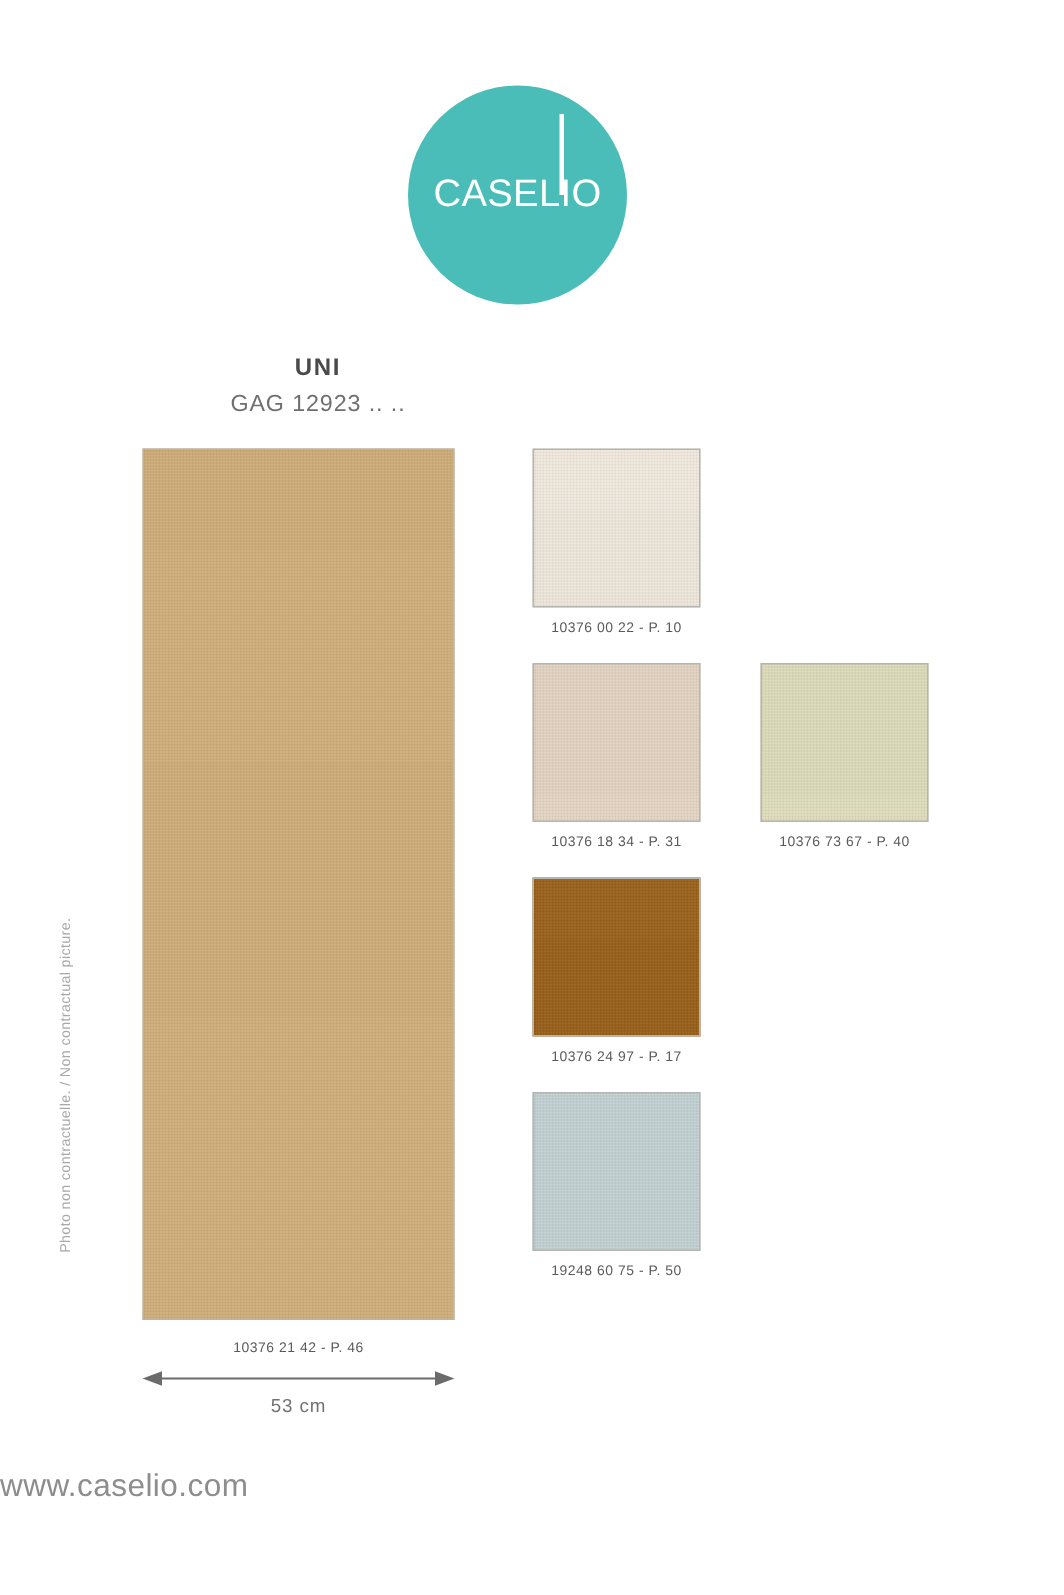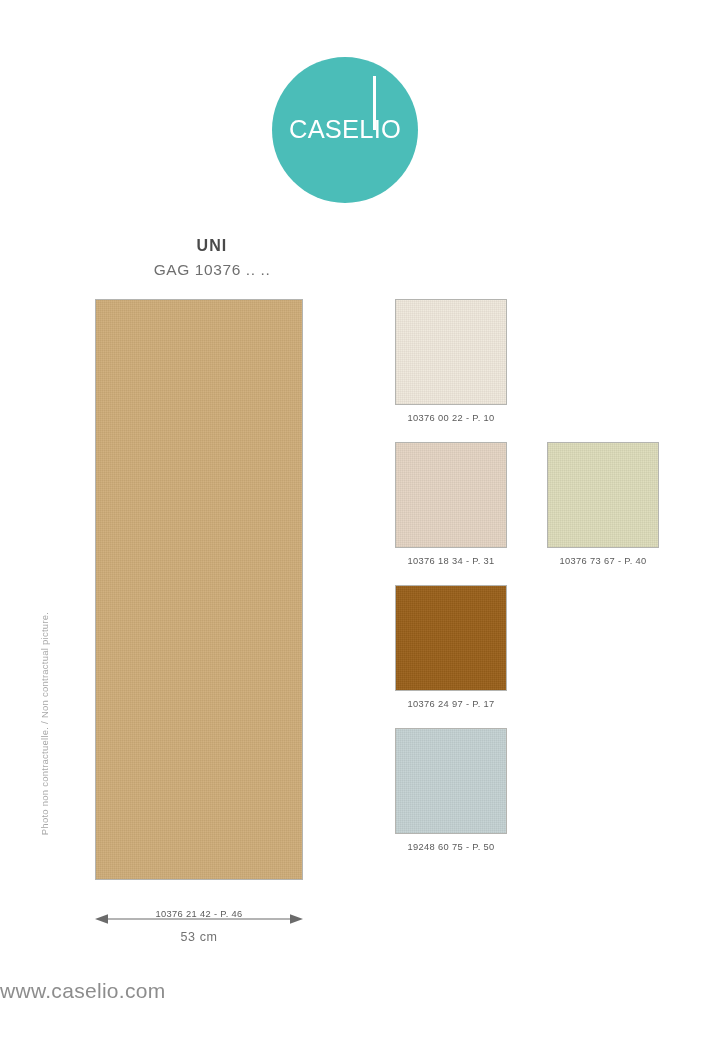--- a/index.html
+++ b/index.html
@@ -123,21 +123,20 @@
 
   .main-label {
     position: absolute;
     left: 95px;
     top: 893px;
     width: 208px;
     text-align: center;
     font-size: 9.3px;
     color: #5a5a5a;
     letter-spacing: 0.35px;
-    margin-top: 16px;
   }
 
   
   .dim-arrow {
     position: absolute;
     left: 95px;
     top: 912px;
     width: 208px;
     height: 14px;
   }
@@ -156,21 +155,20 @@
   .swatch-grid {
     position: absolute;
     left: 355px;
     top: 299px;
     width: 265px;
   }
   .swatch-row {
     display: flex;
     gap: 40px;
     margin-bottom: 18px;
-    margin-left: 40px;
   }
   .swatch-cell {
     width: 112px;
   }
   .swatch-chip {
     width: 112px;
     height: 106px;
   }
   .swatch-label {
     margin-top: 7px;
@@ -199,21 +197,21 @@
 <div class="page">
 
   <div class="logo-wrap">
     <div class="logo-circle" style="background-color: rgb(75, 189, 184);"></div>
     <div class="logo-istem"></div>
     <div class="logo-text">CASELIO</div>
   </div>
 
   <div class="title-block">
     <div class="title-main">UNI</div>
-    <div class="title-sub">GAG 10376 .. ..</div>
+    <div class="title-sub">GAG 12923 .. ..</div>
   </div>
 
   <div class="disclaimer">Photo non contractuelle. / Non contractual picture.</div>
 
   <div class="fabric main-panel" style="background-color: rgb(207, 173, 121);"></div>
   <div class="main-label">10376 21 42 - P. 46</div>
 
   <div class="dim-arrow">
     <svg width="208" height="14" viewBox="0 0 208 14">
       <line x1="10" y1="7" x2="198" y2="7" stroke="#6b6b6b" stroke-width="1.2"></line>

